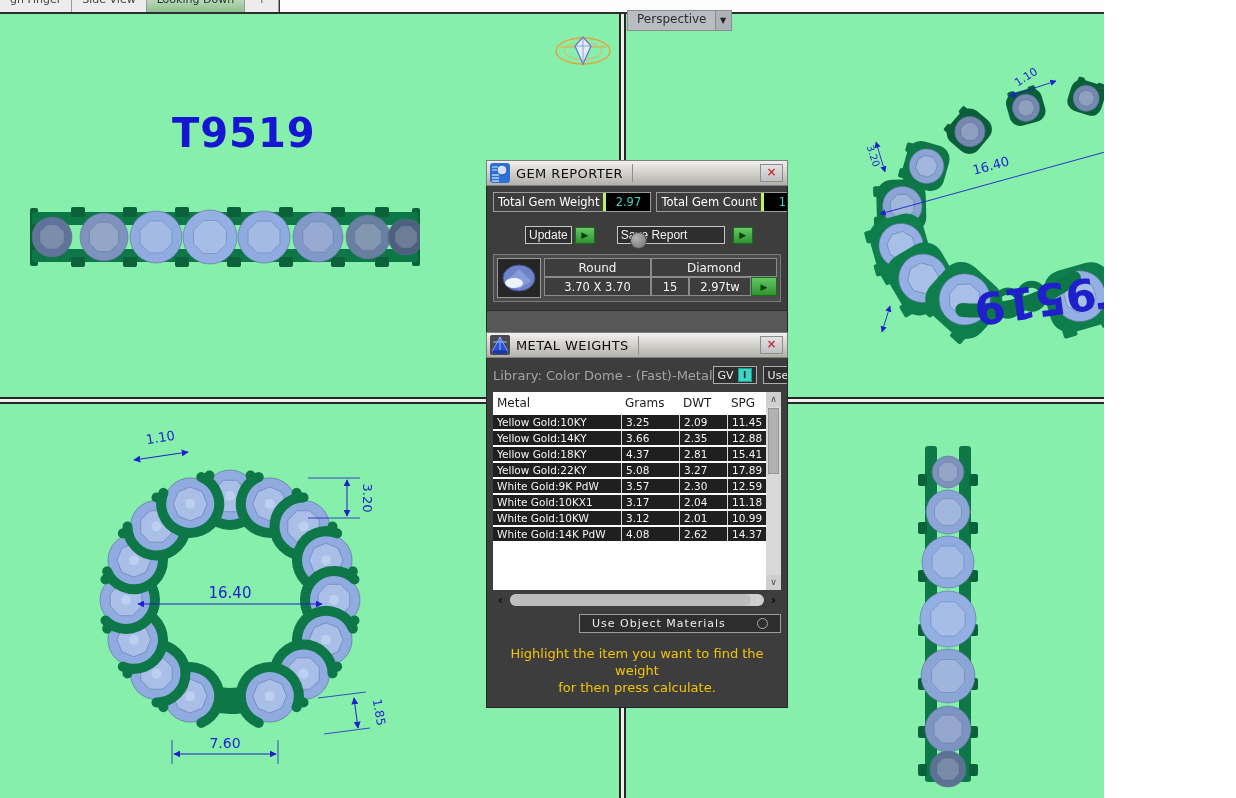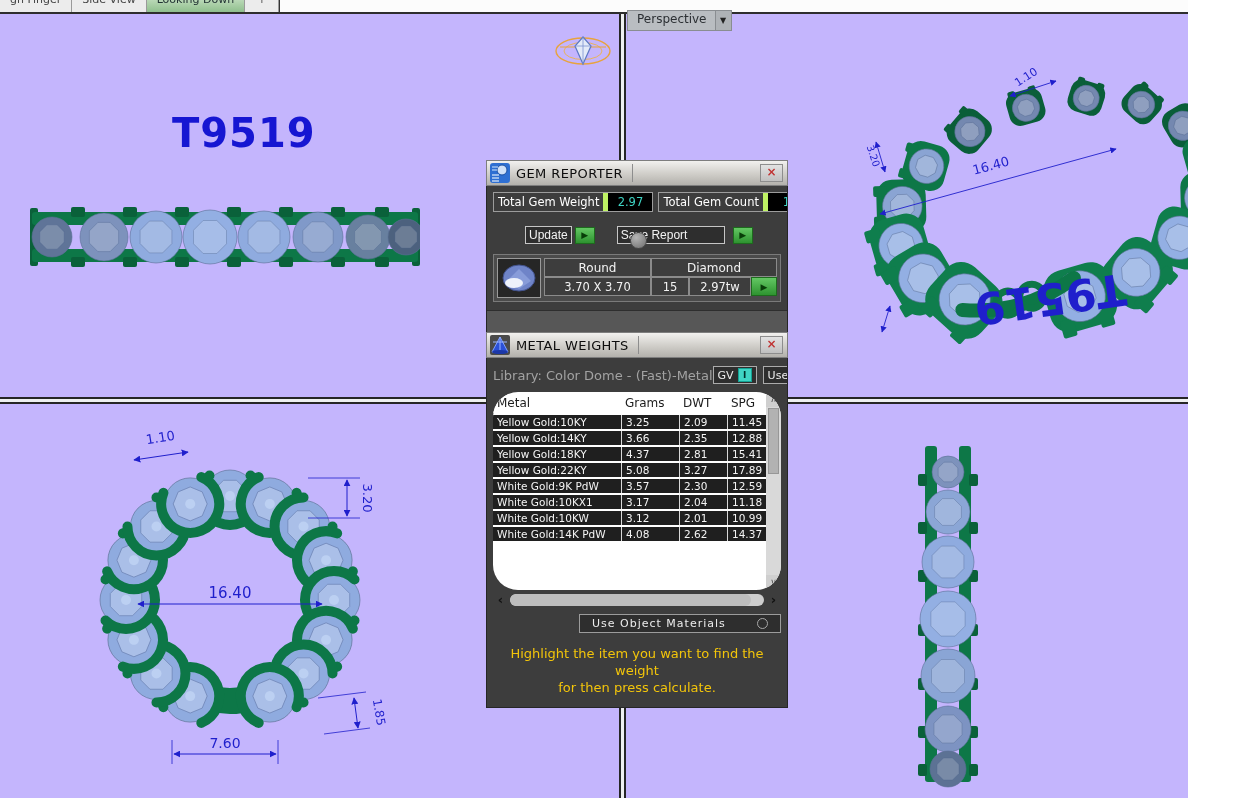--- a/index.html
+++ b/index.html
@@ -1,16 +1,16 @@
 <!DOCTYPE html>
 <html><head>
 <meta charset="utf-8">
 <style>
   html,body{margin:0;padding:0;background:#fff;}
-  .stage{position:relative;width:1188px;height:798px;background:#c4b5fd;overflow:hidden;
+  .stage{position:relative;width:1104px;height:798px;background:#86efac;overflow:hidden;
          font-family:"DejaVu Sans","Liberation Sans",sans-serif;}
   
   .tabbar{position:absolute;left:0;top:0;right:0;height:12px;background:#fcfcfc;border-bottom:2px solid #2e2e2e;z-index:5;display:flex;}
   .tab{height:12px;overflow:hidden;border-right:1px solid #9a9a9a;background:#ececec;cursor:pointer;}
   .tab .tlabel{display:block;margin-top:-7px;font-size:11px;color:#444;padding:0 10px;white-space:nowrap;}
   .tab.active{background:linear-gradient(#b9d8b6,#8fbf8d);}
   .tab.active .tlabel{color:#233;}
   .tab.plus .tlabel{padding:0 12px;color:#555;}
   .tabstrip-end{width:1px;background:#333;height:12px;}
   
@@ -30,39 +30,39 @@
   .titletext{font-weight:normal;font-size:13px;color:#0d0d0d;letter-spacing:.4px;white-space:nowrap;}
   .titlesep{width:1px;height:18px;background:#8d8d8d;margin-left:9px;}
   .closebtn{margin-left:auto;margin-right:4px;width:21px;height:16px;background:linear-gradient(#e2e2e2,#c0c0c0);border:1px solid #8d8d8d;color:#c03434;font-weight:bold;font-size:12px;line-height:14px;text-align:center;cursor:pointer;}
   .dlgbody{background:#3d3d3d;border-left:1px solid #262626;border-right:1px solid #262626;box-sizing:border-box;position:relative;}
   .gr-body{height:146px;padding:6px 6px 0;overflow:hidden;}
   .mw-body{height:350px;padding:6px 6px 0;overflow:hidden;border-bottom:1px solid #262626;}
   
   .totrow{display:flex;gap:5px;}
   .pair{display:flex;border:1px solid #9c9c9c;flex:0 0 auto;}
   .pairlabel{padding:2px 4px;color:#fff;font-size:11.5px;background:#3d3d3d;white-space:nowrap;}
-  .pairvalue{background:#000;color:#3fd4c4;font-size:11.5px;padding:2px 5px;min-width:34px;text-align:center;border-left:5px solid #bef264;}
+  .pairvalue{background:#000;color:#3fd4c4;font-size:11.5px;padding:2px 5px;min-width:34px;text-align:center;border-left:3px solid #bef264;}
   .btnrow{display:flex;align-items:center;margin-top:14px;}
   .dbtn{background:#2e2e2e;color:#f2f2f2;border:1px solid #c6c6c6;font-size:12px;padding:1px 3px;white-space:nowrap;cursor:pointer;}
   .garrow{width:20px;height:17px;box-sizing:border-box;background:linear-gradient(#63c763,#2e9330);border:1px solid #1d6b1d;color:#083d08;font-size:9px;line-height:15px;text-align:center;margin-left:3px;cursor:pointer;flex:0 0 auto;}
   .collapse-handle{position:absolute;left:143px;top:46px;width:15px;height:15px;border-radius:50%;background:radial-gradient(circle at 35% 30%,#b5b5b5,#6e6e6e);border:1px solid #4a4a4a;z-index:3;cursor:pointer;}
   .gemrow{margin-top:10px;background:#4b4b4b;border:1px solid #7a7a7a;padding:3px;display:flex;align-items:stretch;}
   .gemthumb{width:42px;height:38px;background:#262626;border:1px solid #9a9a9a;flex:0 0 auto;cursor:pointer;}
   .gemgrid{flex:1;margin-left:3px;display:grid;grid-template-columns:1fr 38px 62px 26px;grid-auto-rows:19px;}
   .gcell{border:1px solid #8b8b8b;background:#3d3d3d;color:#f2f2f2;font-size:11.5px;display:flex;align-items:center;justify-content:center;overflow:hidden;}
   .gcell.hdr{font-size:12px;}
   .gcell.arrowcell{background:linear-gradient(#63c763,#2e9330);border:1px solid #1d6b1d;color:#083d08;font-size:9px;cursor:pointer;}
   .gr-filler{height:40px;background:#575757;margin:8px -6px 0;border-top:1px solid #2e2e2e;}
   
   .librow{display:flex;align-items:center;margin-top:2px;}
   .libtext{font-size:13px;color:#a2a2a2;white-space:nowrap;}
   .modbtns{margin-left:auto;display:flex;gap:6px;}
   .modbtn{display:flex;align-items:center;gap:4px;border:1px solid #ababab;background:#2e2e2e;color:#ececec;font-size:11px;padding:1px 4px;cursor:pointer;}
   .ibox{width:12px;height:12px;background:#3fd4c4;color:#00302c;font-weight:bold;font-size:9px;line-height:12px;text-align:center;border:1px solid #14a294;}
-  .tablewrap{margin-top:8px;background:#fff;display:flex;height:198px;overflow:hidden;border-radius:25px;}
+  .tablewrap{margin-top:8px;background:#fff;display:flex;height:198px;overflow:hidden;}
   .mtable{width:273px;overflow:hidden;flex:0 0 auto;}
   table.metals{border-collapse:separate;border-spacing:0 2px;table-layout:fixed;min-width:288px;font-size:10.5px;}
   table.metals th{text-align:left;font-weight:normal;color:#1c1c1c;font-size:12px;padding:2px 4px 3px;white-space:nowrap;background:#fff;}
   table.metals td{background:#1f1f1f;color:#f4f4f4;padding:0 4px;line-height:14px;white-space:nowrap;overflow:hidden;border-left:1px solid #d9d9d9;}
   table.metals td:first-child{border-left:none;}
   .vscroll{width:15px;background:#d9d9d9;display:flex;flex-direction:column;flex:0 0 auto;}
   .sbtn{height:15px;background:#cfcfcf;color:#4a4a4a;font-size:9px;line-height:14px;text-align:center;cursor:pointer;}
   .sthumb{height:64px;background:#b2b2b2;border:1px solid #979797;margin:1px 2px;cursor:grab;}
   .sspace{flex:1;}
   .hscroll{margin-top:2px;height:15px;display:flex;align-items:center;}

